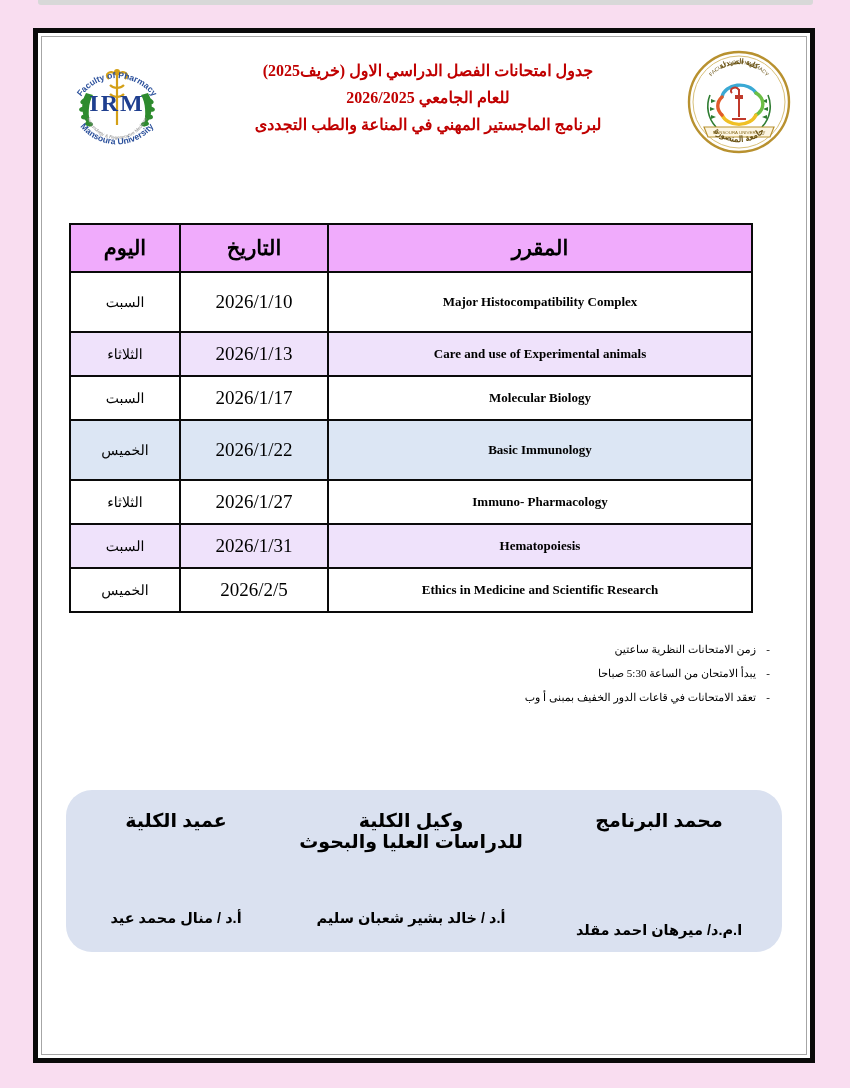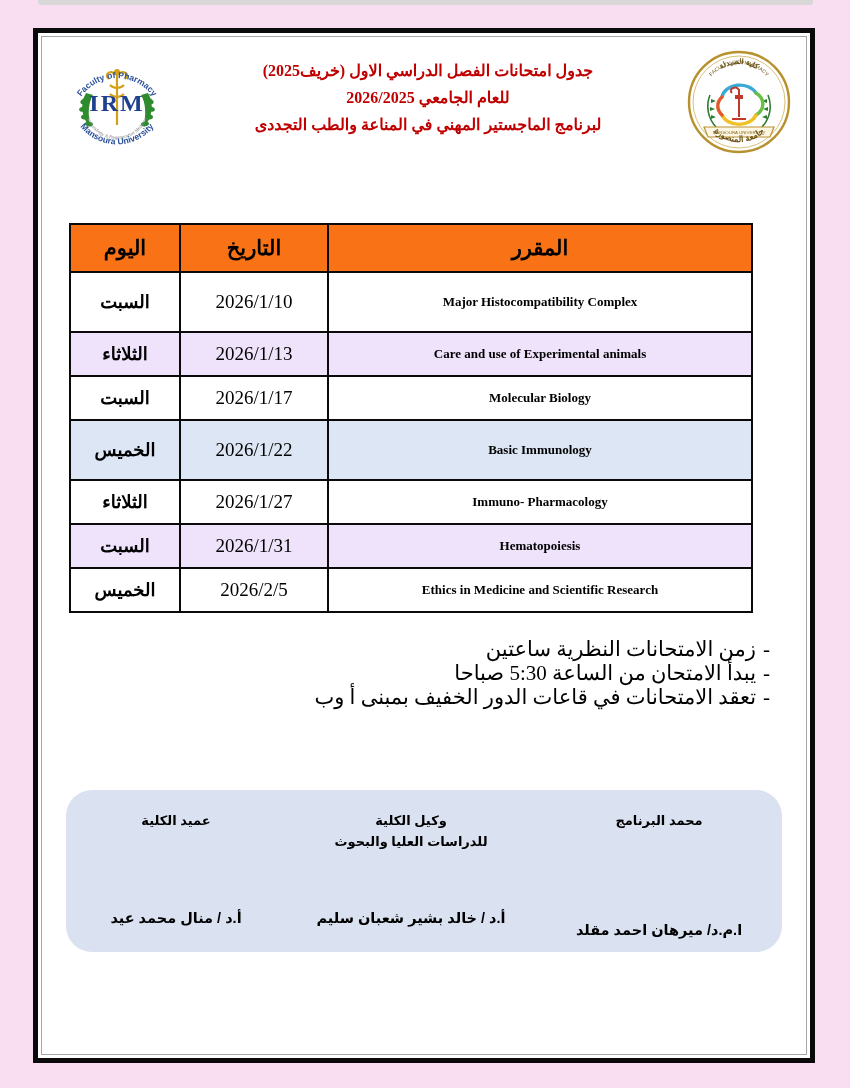--- a/index.html
+++ b/index.html
@@ -114,32 +114,32 @@
     border: 2px solid #0a0a0a;
     padding: 0 4px;
     vertical-align: middle;
     text-align: center;
   }
   col.c-day    { width: 110px; }
   col.c-date   { width: 148px; }
   col.c-course { width: 424px; }
 
   .hdr-cell {
-    background: #f97316;
+    background: #f0abfc;
     height: 46px;
     font-family: "Liberation Serif", "DejaVu Serif", serif;
     font-weight: bold;
     font-size: 21px;
     color: #000;
   }
   .cell-day {
     font-family: "Liberation Serif", "DejaVu Serif", serif;
-    font-size: 18px;
-    color: #000;
-    font-weight: bold;
+    font-size: 14px;
+    color: #000;
+    font-weight: normal;
   }
   .cell-date {
     font-family: "Liberation Serif", "DejaVu Serif", serif;
     font-size: 19px;
     color: #000;
     direction: ltr;
     font-weight: normal;
     margin-top: 48px;
   }
   .cell-course {
@@ -162,21 +162,21 @@
   .notes {
     position: absolute;
     top: 604px;
     right: 40px;
     width: 430px;
     direction: rtl;
     text-align: right;
   }
   .note-line {
     font-family: "Liberation Serif", "DejaVu Serif", serif;
-    font-size: 21px;
+    font-size: 11px;
     line-height: 24px;
     color: #000;
     white-space: nowrap;
   }
   .note-dash {
     display: inline-block;
     width: 14px;
   }
 
   
@@ -201,21 +201,21 @@
     text-align: center;
     position: relative;
   }
   .sign-col.col-program { flex: 0 0 246px; }
   .sign-col.col-vice    { flex: 0 0 250px; }
   .sign-col.col-dean    { flex: 0 0 220px; }
 
   .sign-role {
     font-family: "Liberation Sans", "DejaVu Sans", sans-serif;
     font-weight: bold;
-    font-size: 13px;
+    font-size: 19px;
     line-height: 21px;
     color: #000;
   }
   .sign-name {
     font-family: "Liberation Sans", "DejaVu Sans", sans-serif;
     font-weight: bold;
     font-size: 14.5px;
     color: #000;
     position: absolute;
     left: 0; right: 0;

